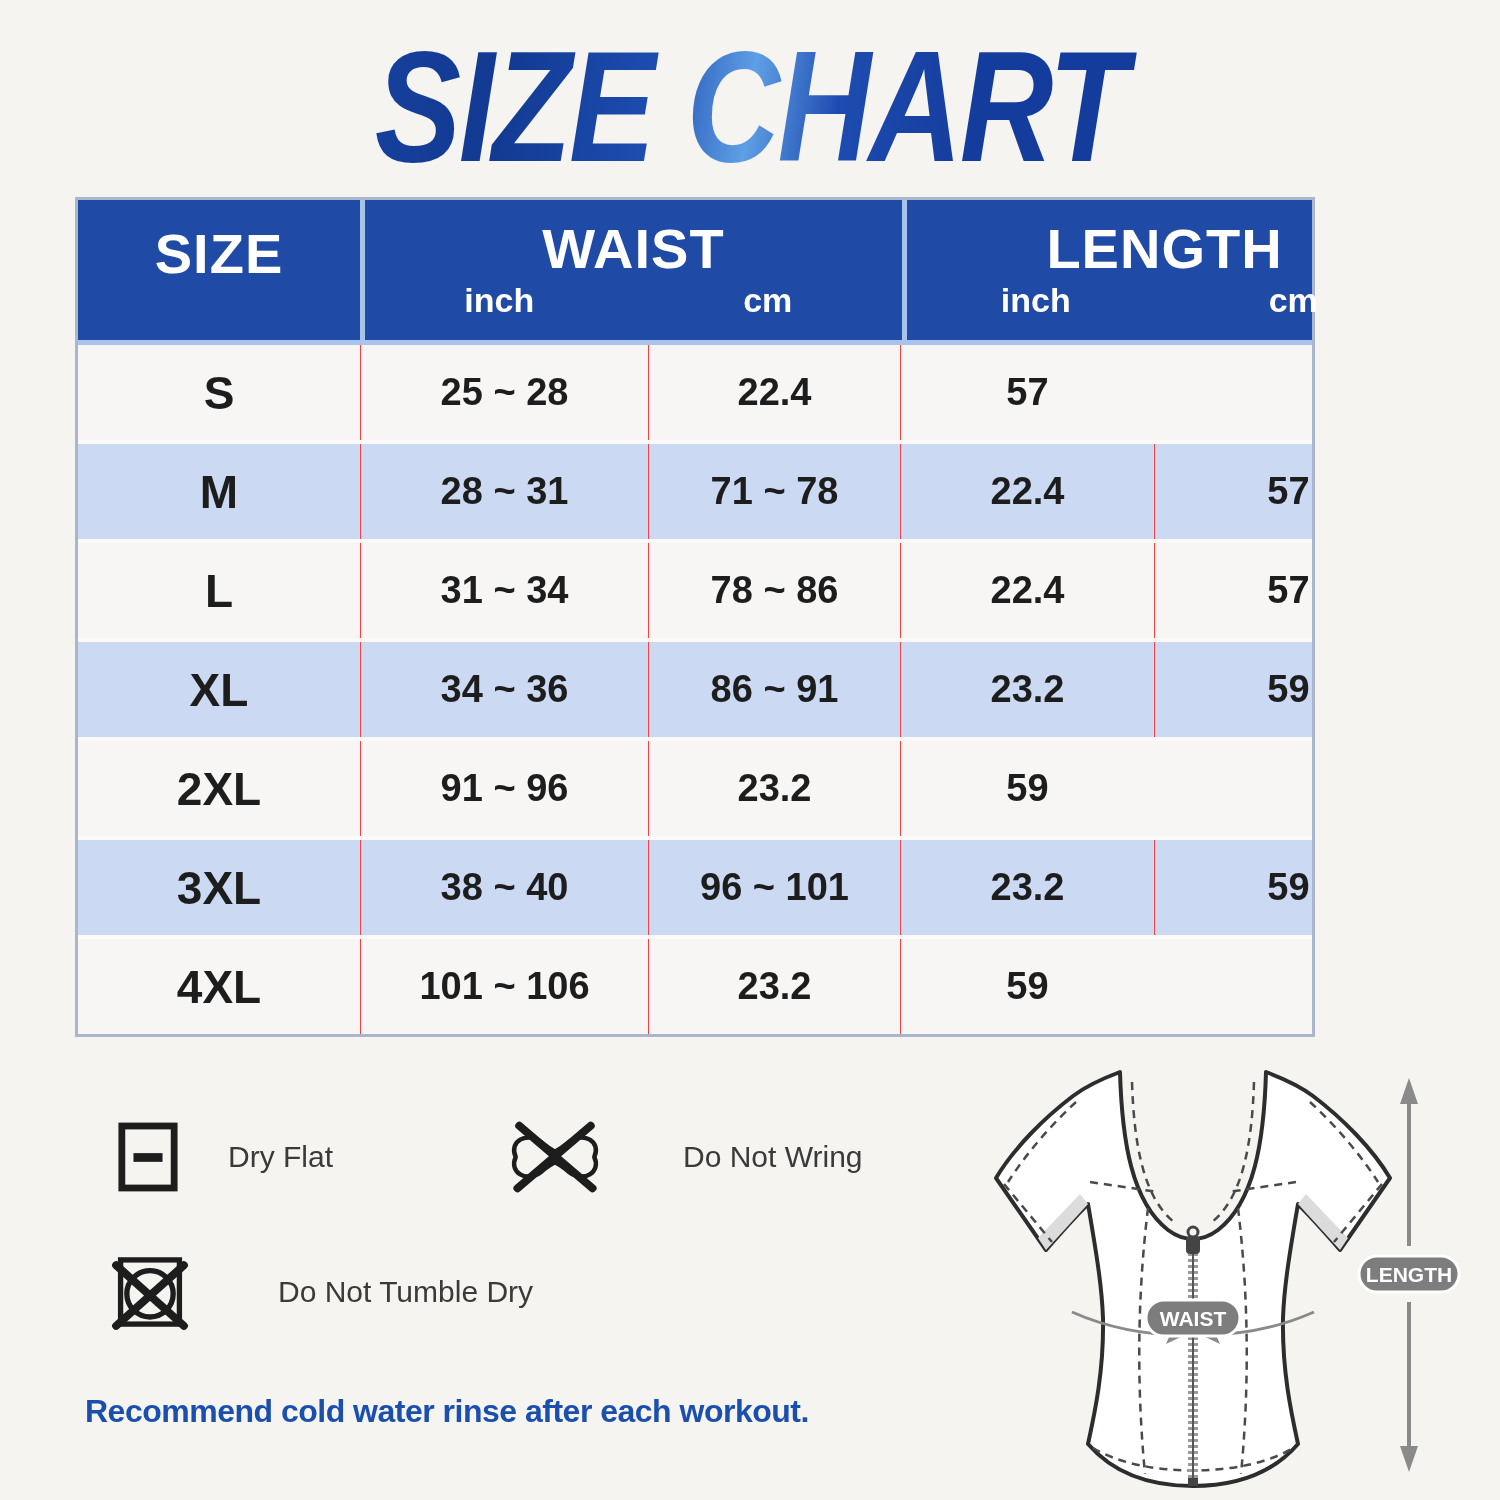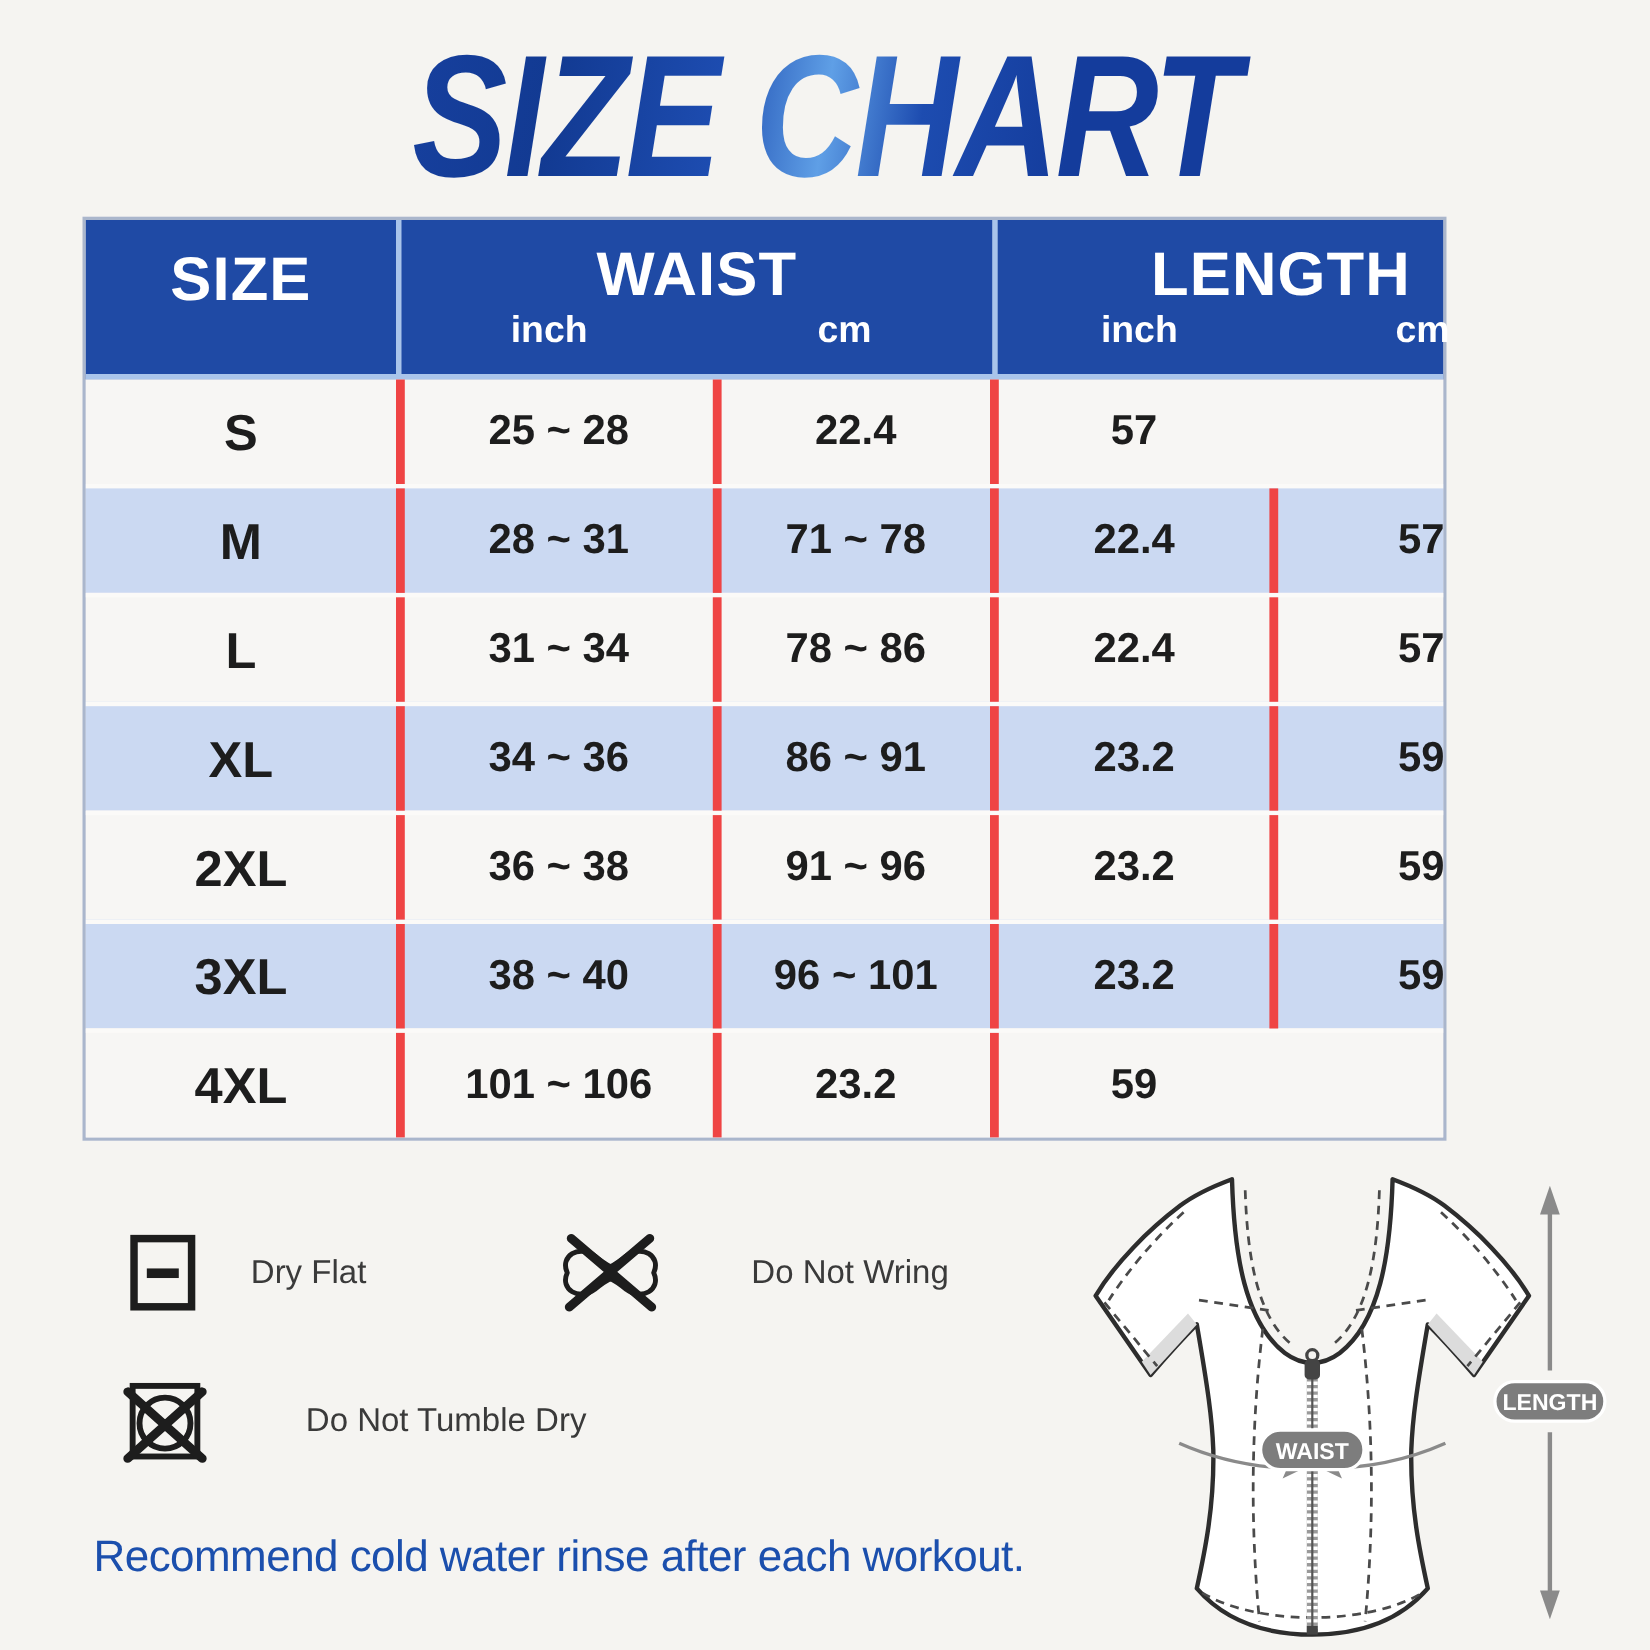--- a/index.html
+++ b/index.html
@@ -51,21 +51,21 @@
   .tbody .trow{
     display:grid;grid-template-columns:282px 288px 252px 254px 268px;
     height:95px;
   }
   .tbody .trow:not(:first-child){border-top:4px solid #fbfaf8;}
   .row-light{background:#f7f6f4;}
   .row-blue{background:#cbd9f2;}
   .cell{
     display:flex;align-items:center;justify-content:center;
     font-size:38px;font-weight:bold;color:#1d1d1d;
-    border-left:8px solid #ef4444;box-sizing:border-box;
+    border-left:1px solid #ef4444;box-sizing:border-box;
   }
   .cell:first-child{border-left:none;font-size:46px;}
 
   
   .care{position:absolute;left:100px;top:1089px;}
   .care-grid{
     display:grid;grid-template-columns:405px 520px;grid-auto-rows:135px;
     align-items:center;
   }
   .care-item{display:flex;align-items:center;}
@@ -73,21 +73,21 @@
     width:96px;display:flex;align-items:center;justify-content:center;flex:0 0 96px;
   }
   .c1 .care-label{margin-left:32px;}
   .c2 .care-icon{flex-basis:100px;width:100px;}
   .c2 .care-label{margin-left:78px;}
   .care-label{font-size:30px;color:#3a3a3a;white-space:nowrap;}
 
   
   .footnote{
     position:absolute;left:85px;top:1393px;
-    font-size:40px;font-weight:normal;color:#1b4fad;letter-spacing:-0.5px;
+    font-size:32px;font-weight:bold;color:#1b4fad;letter-spacing:-0.5px;
     white-space:nowrap;
   }
 
   
   .garment{position:absolute;left:952px;top:1050px;width:545px;height:450px;}
 </style>
 </head>
 <body>
 
 <div class="title">SIZE CHART</div>
@@ -133,21 +133,20 @@
       </div>
       <div class="trow row-blue">
         <div class="cell">XL</div>
         <div class="cell">34 ~ 36</div>
         <div class="cell">86 ~ 91</div>
         <div class="cell">23.2</div>
         <div class="cell">59</div>
       </div>
       <div class="trow row-light">
         <div class="cell">2XL</div>
-        <div class="cell">36 ~ 38</div>
         <div class="cell">91 ~ 96</div>
         <div class="cell">23.2</div>
         <div class="cell">59</div>
       </div>
       <div class="trow row-blue">
         <div class="cell">3XL</div>
         <div class="cell">38 ~ 40</div>
         <div class="cell">96 ~ 101</div>
         <div class="cell">23.2</div>
         <div class="cell">59</div>

